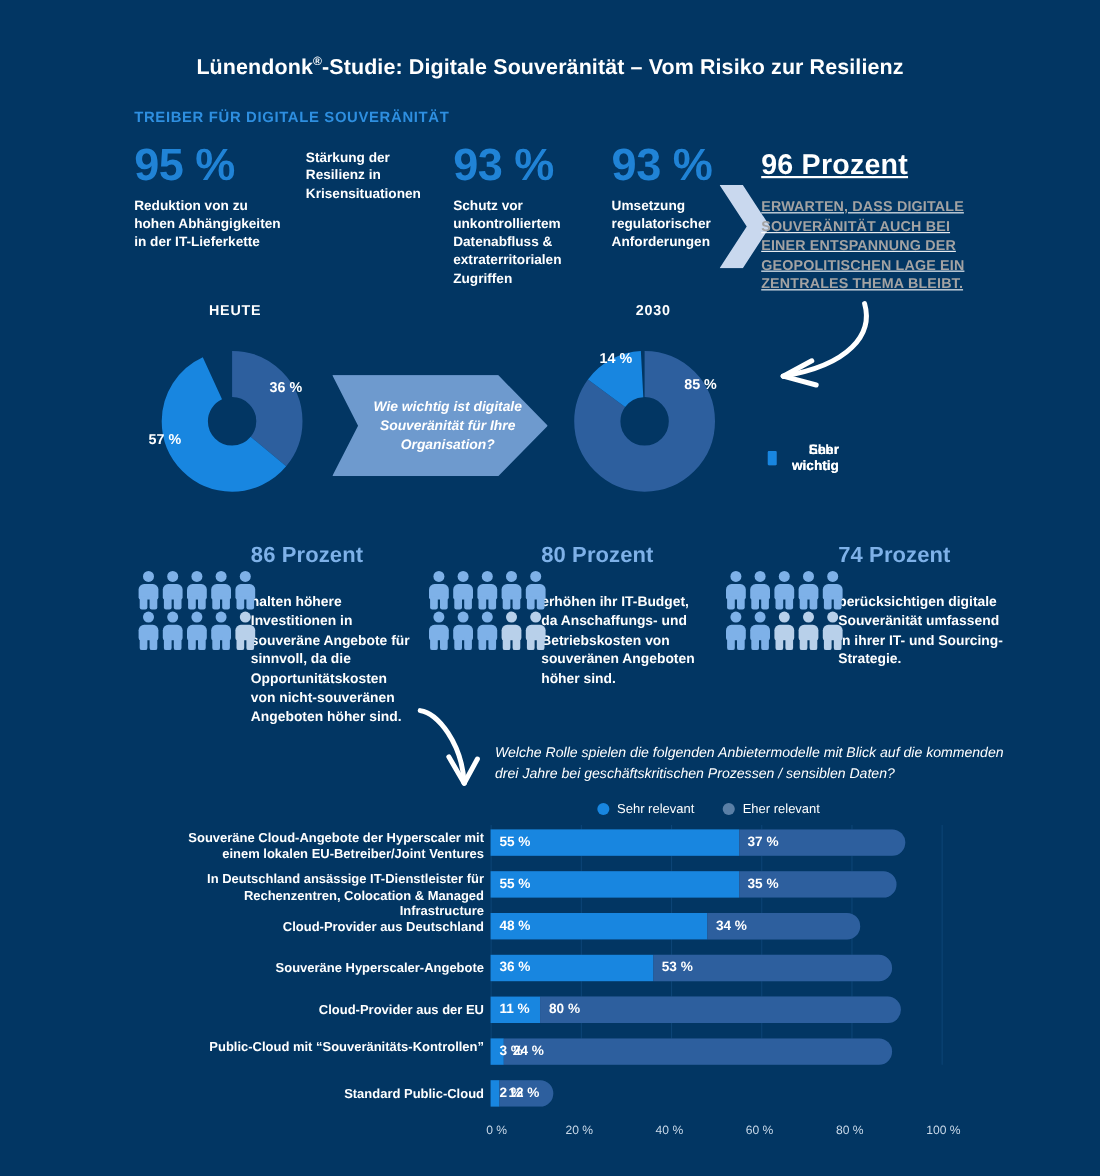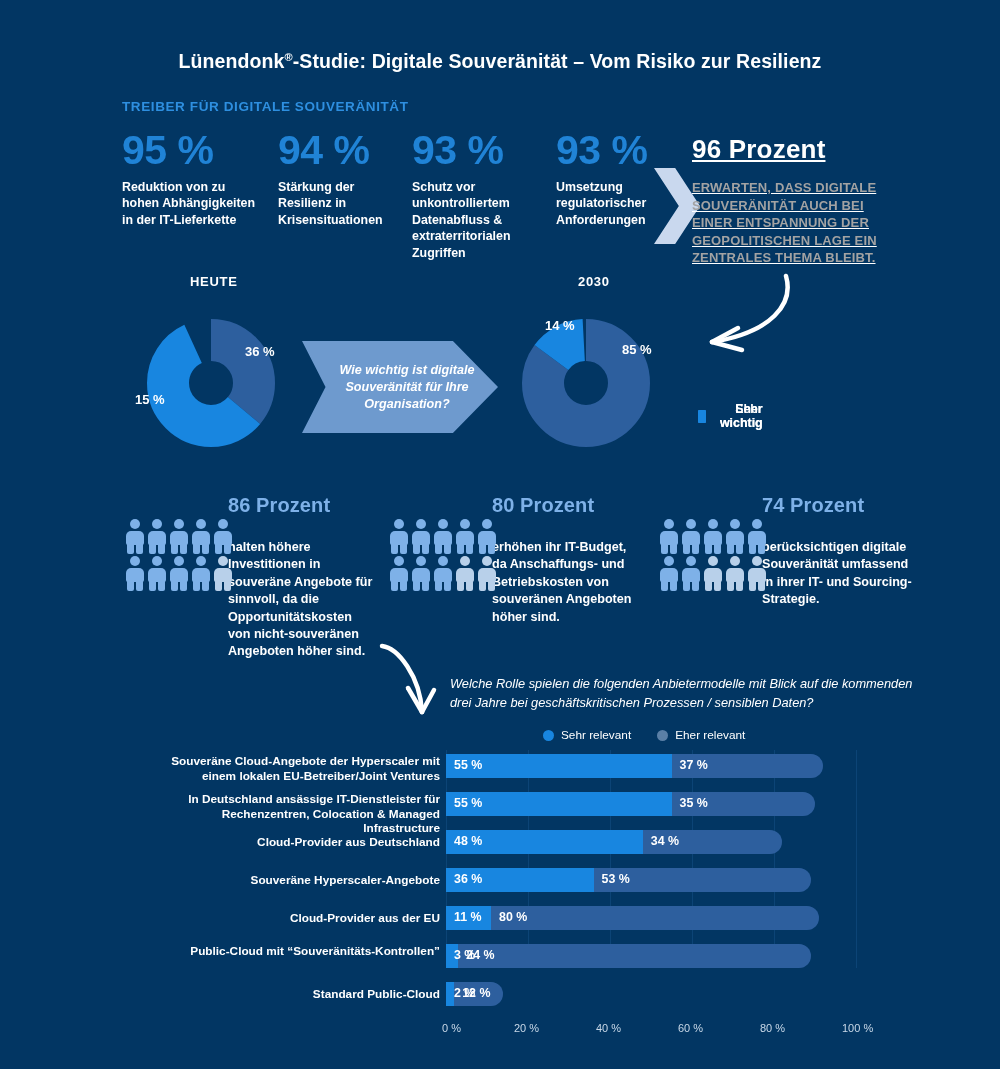--- a/index.html
+++ b/index.html
@@ -126,21 +126,20 @@
   </div>
 
   <div class="kicker">TREIBER FÜR DIGITALE SOUVERÄNITÄT</div>
 
   <div class="drivers">
     <div class="driver" style="left:0px;width:140px;">
       <div class="pct">95 %</div>
       <div class="desc">Reduktion von zu hohen Abhängigkeiten in der IT-Lieferkette</div>
     </div>
     <div class="driver" style="left:156px;width:126px;">
-      <div class="pct">94 %</div>
       <div class="desc">Stärkung der Resilienz in Krisensituationen</div>
     </div>
     <div class="driver" style="left:290px;width:138px;">
       <div class="pct">93 %</div>
       <div class="desc">Schutz vor unkontrolliertem Datenabfluss &amp; extraterritorialen Zugriffen</div>
     </div>
     <div class="driver" style="left:434px;width:110px;">
       <div class="pct">93 %</div>
       <div class="desc">Umsetzung regulatorischer Anforderungen</div>
     </div>
@@ -162,21 +161,21 @@
   <div class="donut-label" style="left:190px;top:274px;">HEUTE</div>
   <div class="donut-wrap" style="left:125px;top:297px;">
     <svg width="172" height="172" viewBox="0 0 172 172">
 
       <circle r="43" cx="86" cy="86" fill="transparent" stroke="#2d5f9e" stroke-width="42" stroke-dasharray="97.27 172.9" transform="rotate(-90 86 86)"></circle>
 
       <circle r="43" cx="86" cy="86" fill="transparent" stroke="#1886e0" stroke-width="42" stroke-dasharray="154.0 116.2" stroke-dashoffset="-97.27" transform="rotate(-90 86 86)"></circle>
     </svg>
   </div>
   <div class="donut-val" style="left:245px;top:344px;">36 %</div>
-  <div class="donut-val" style="left:135px;top:392px;">15 %</div>
+  <div class="donut-val" style="left:135px;top:392px;">57 %</div>
 
   <div class="qbanner">
     <span>Wie wichtig ist digitale Souveränität für Ihre Organisation?</span>
   </div>
 
   <div class="donut-label" style="left:578px;top:274px;">2030</div>
   <div class="donut-wrap" style="left:500px;top:297px;">
     <svg width="172" height="172" viewBox="0 0 172 172">
 
       <circle r="43" cx="86" cy="86" fill="transparent" stroke="#2d5f9e" stroke-width="42" stroke-dasharray="229.6 40.5" transform="rotate(-90 86 86)"></circle>

